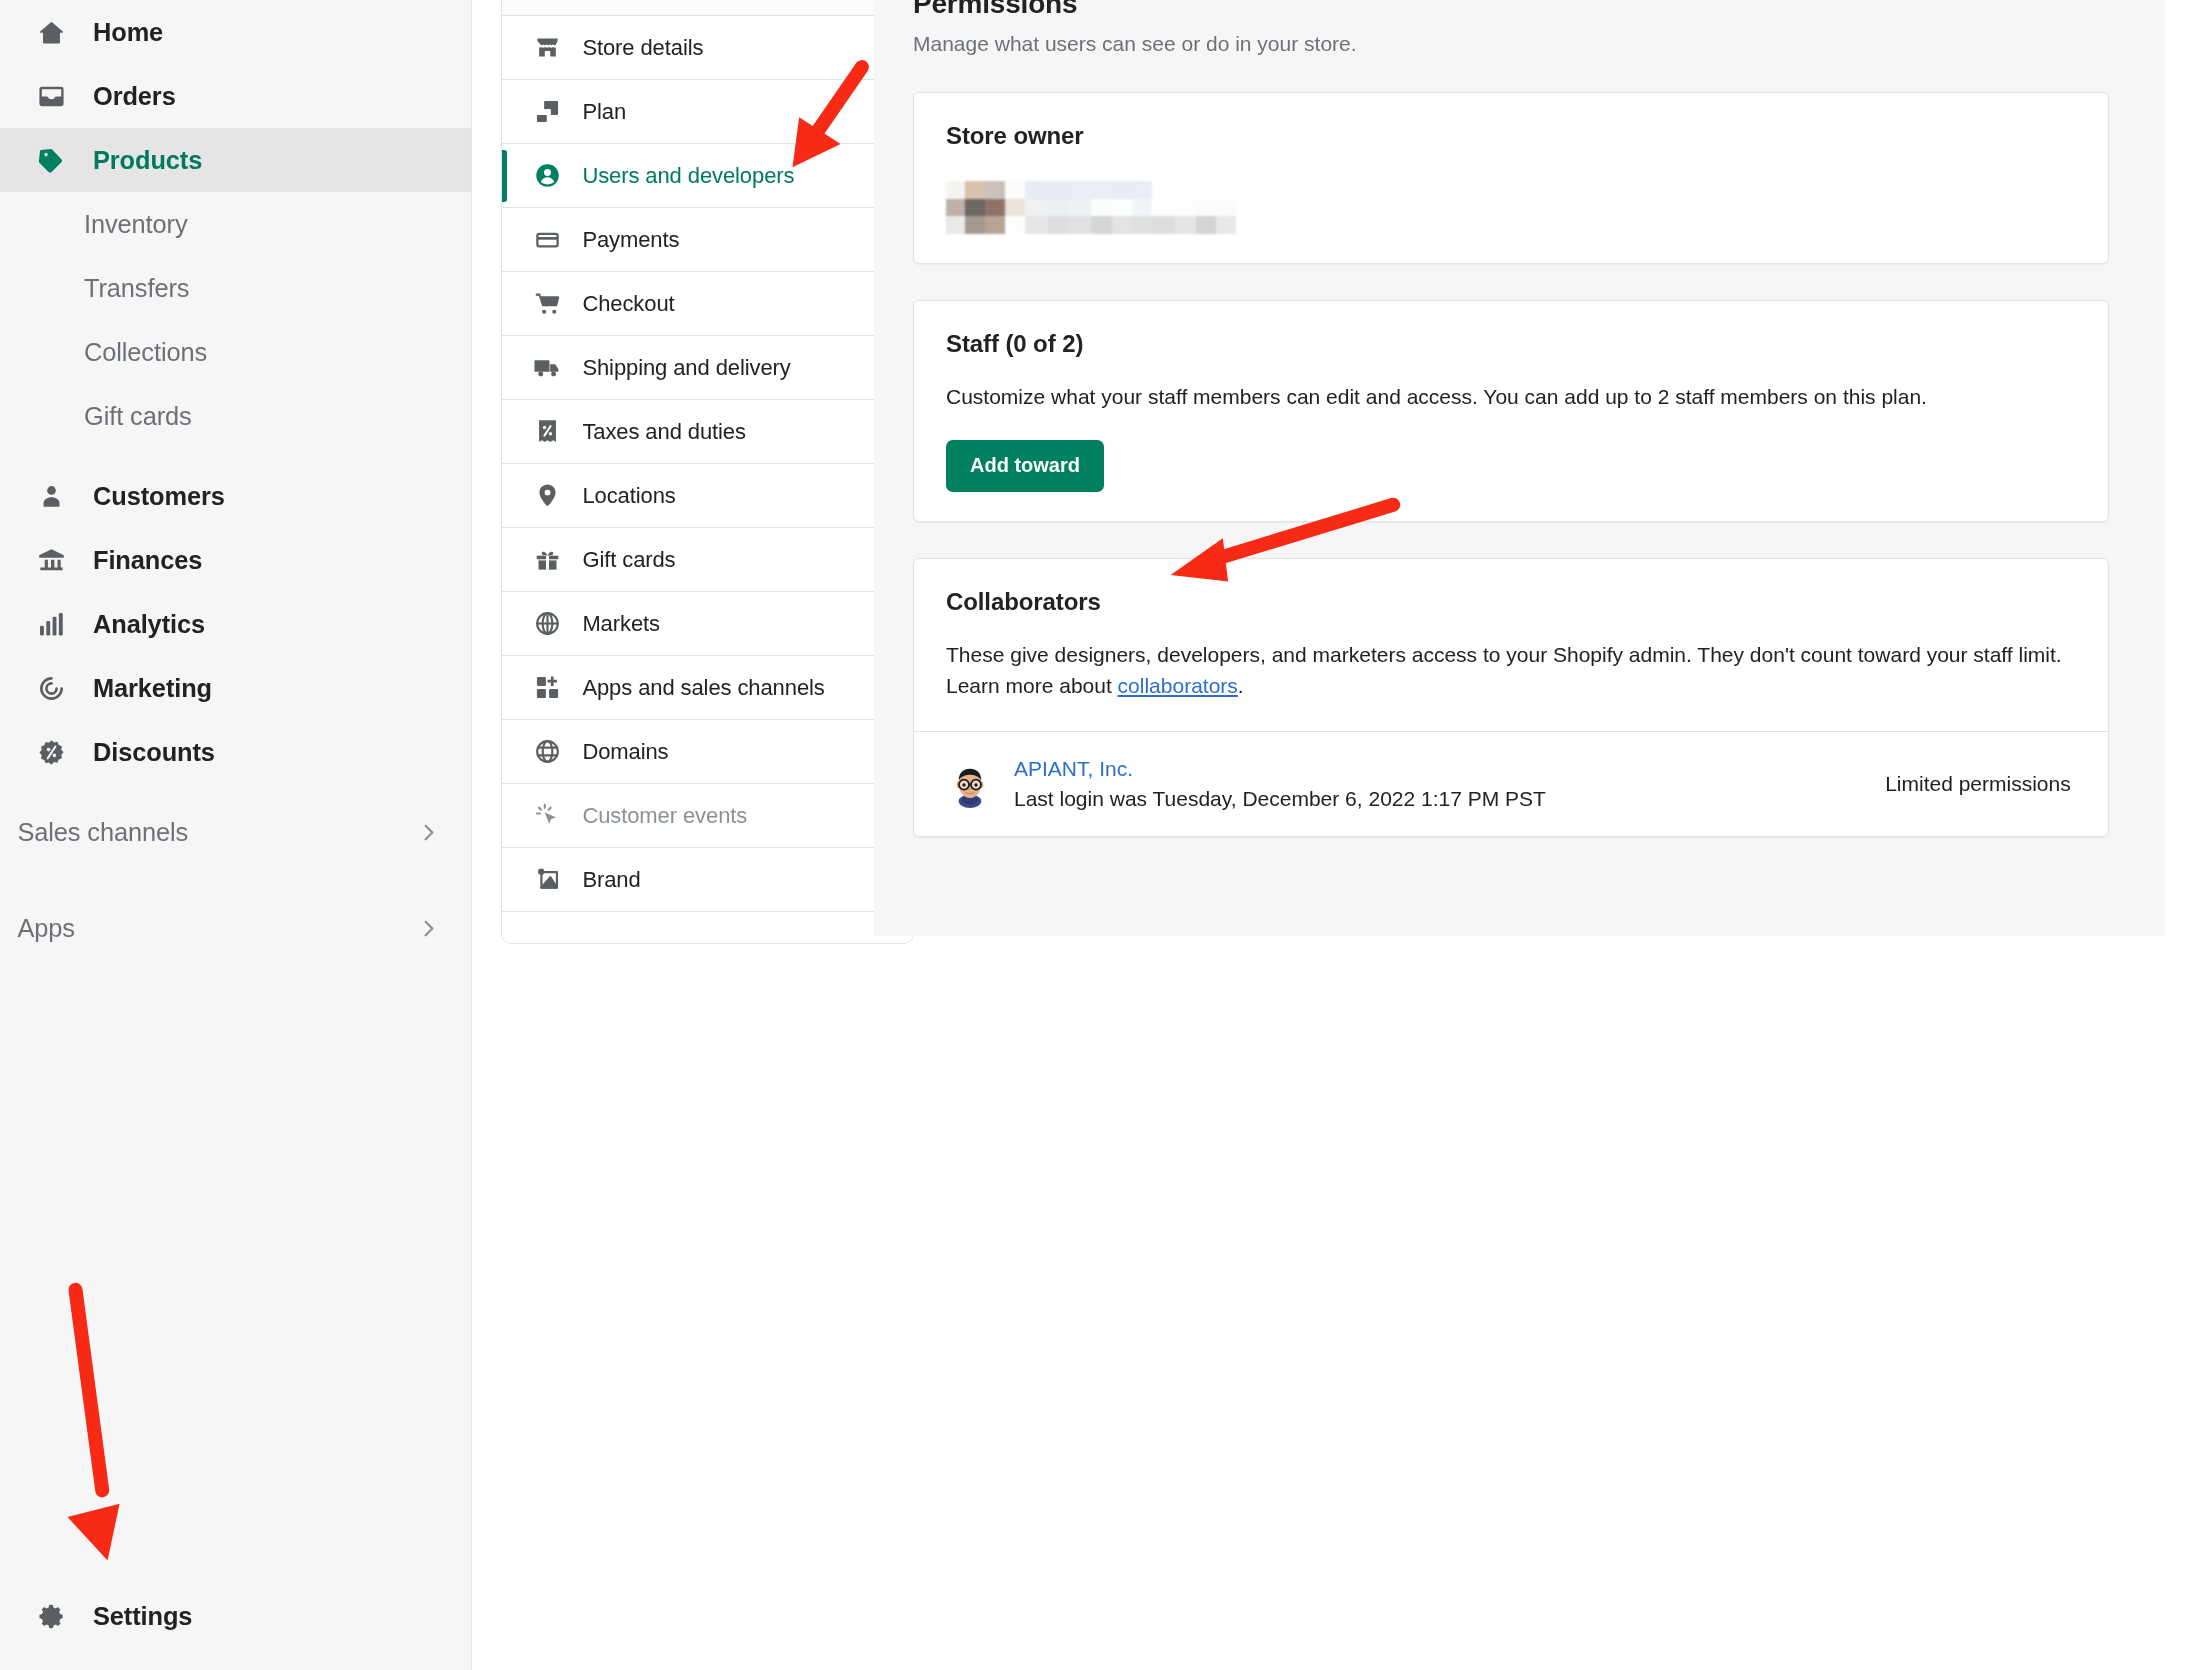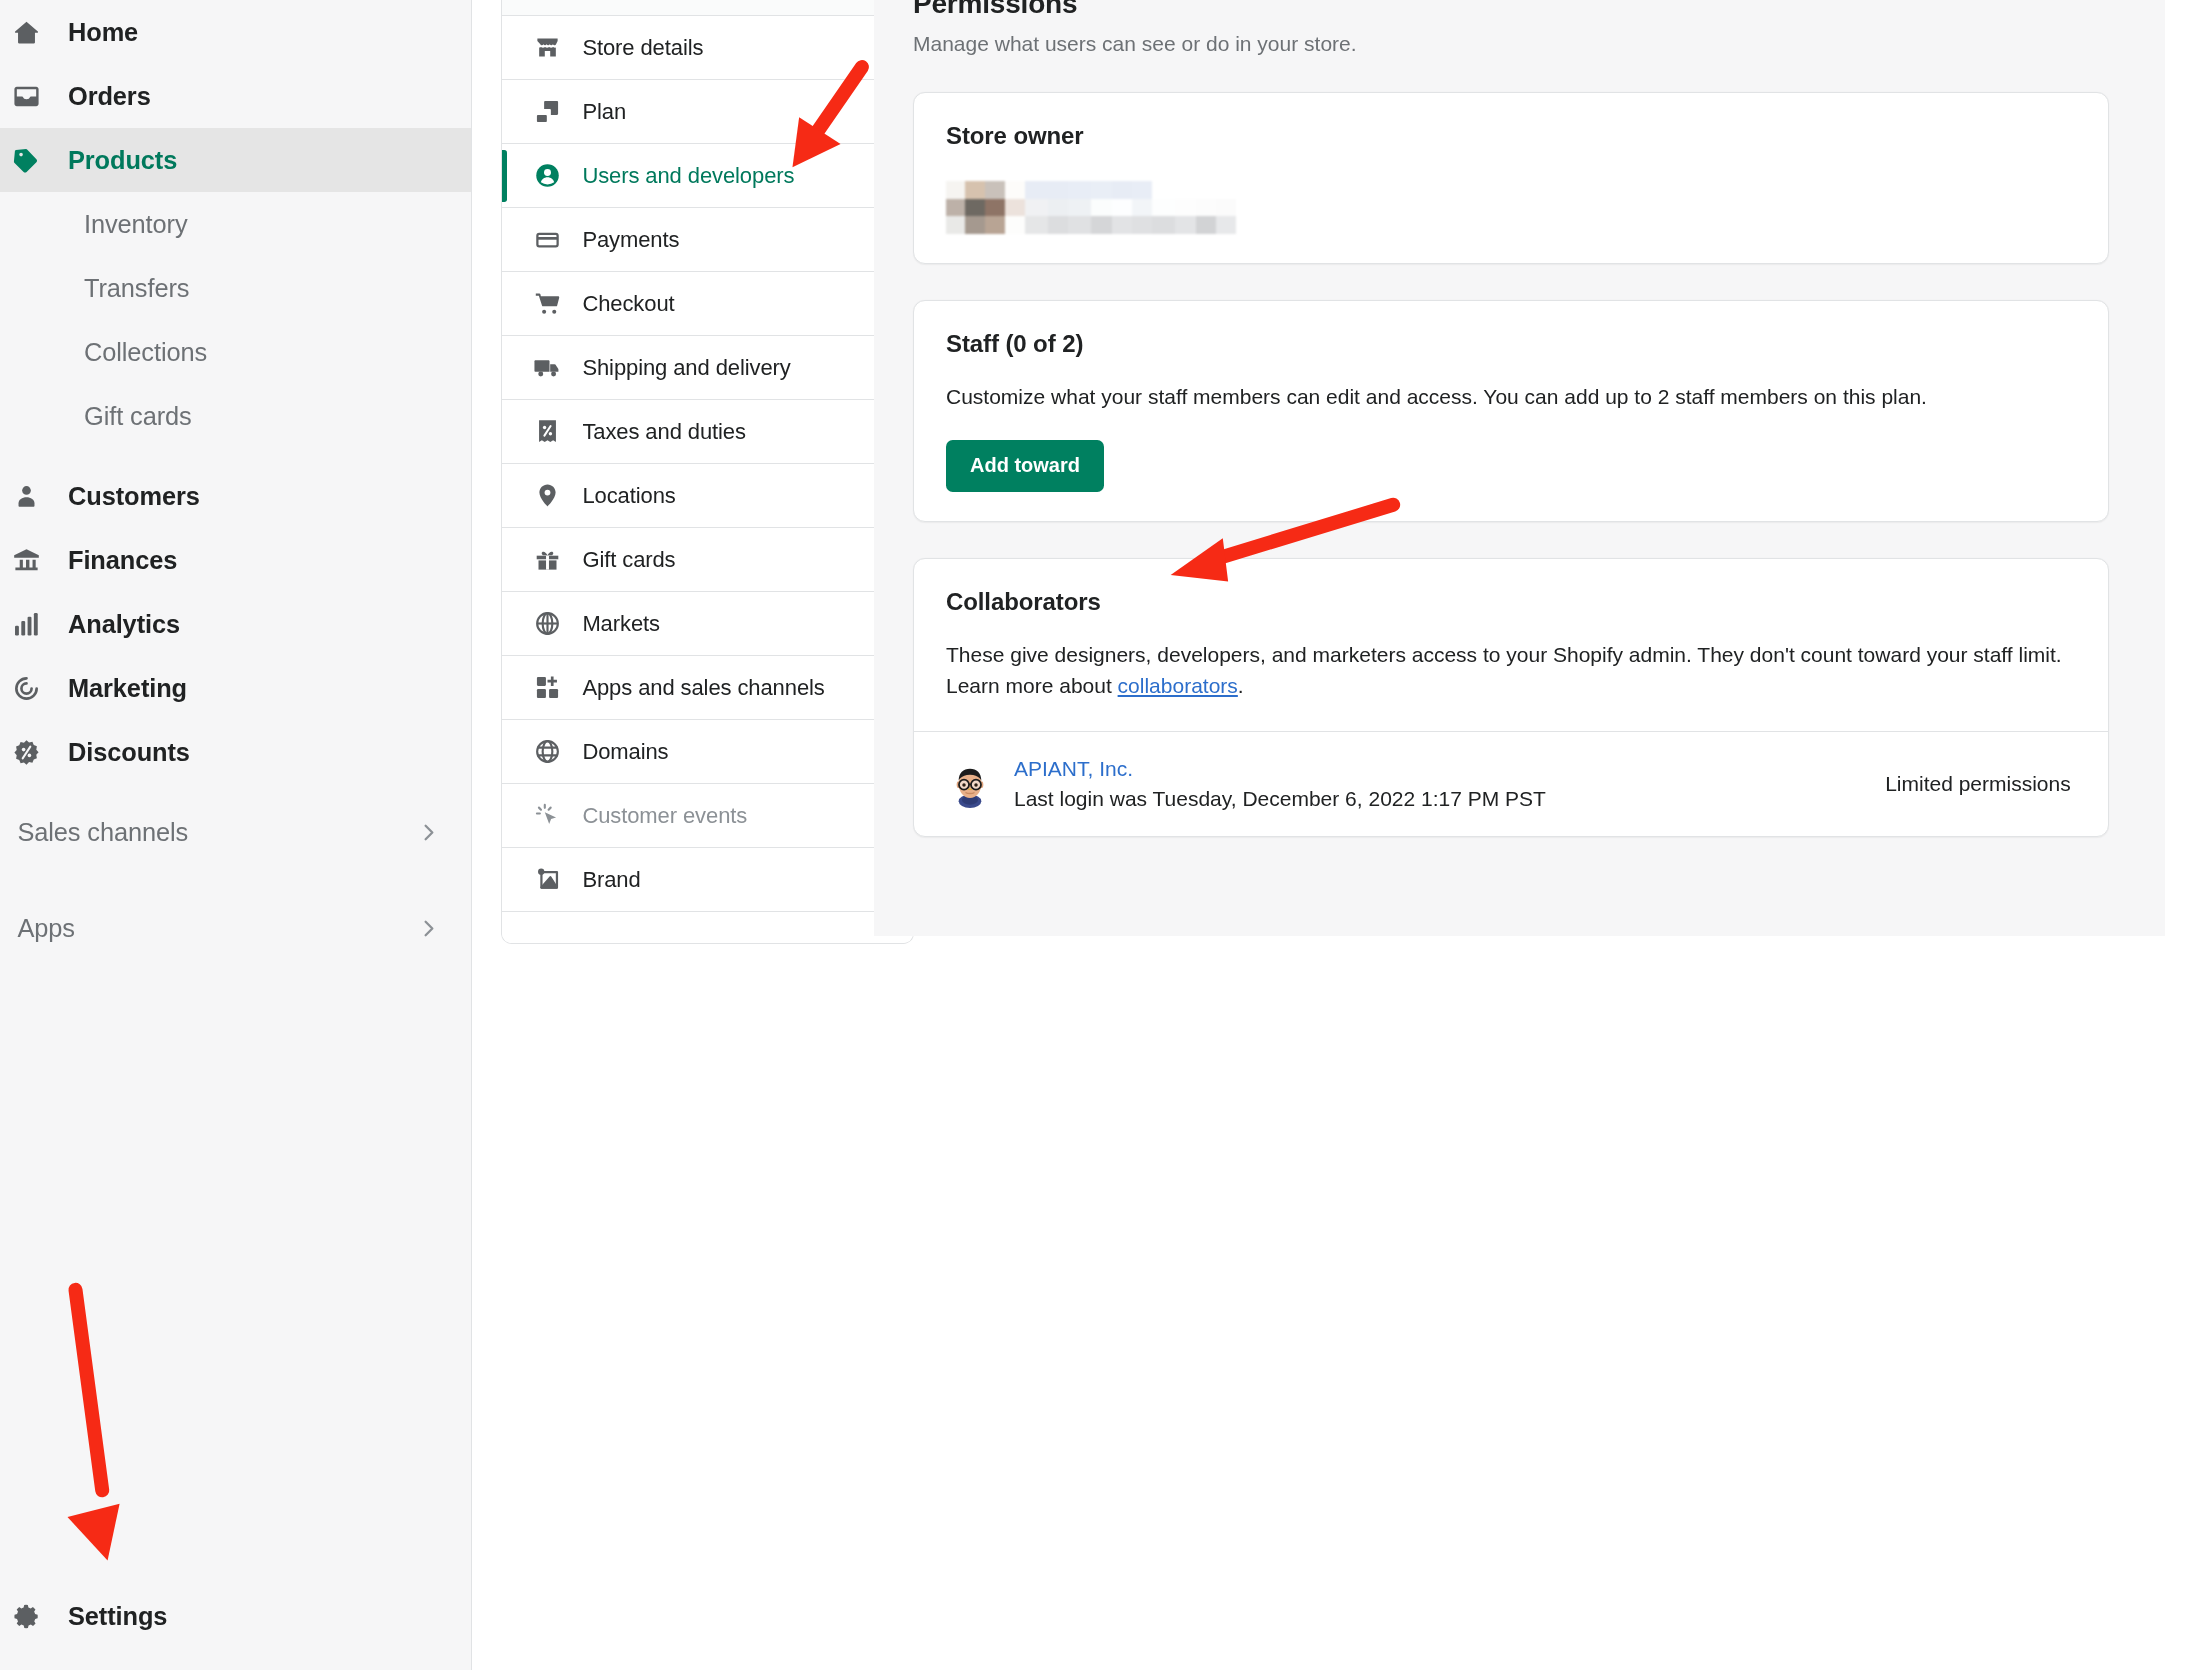--- a/index.html
+++ b/index.html
@@ -26,21 +26,21 @@
     width: 472px;
     height: 1671px;
     background: #f6f6f7;
     border-right: 1.3px solid #e1e3e5;
   }
 
   .nav-item {
     display: flex;
     align-items: center;
     height: 64px;
-    padding-left: 9px;
+    padding-left: 34px;
     cursor: pointer;
   }
   .nav-item .nav-icon {
     width: 35px;
     height: 35px;
     display: flex;
     align-items: center;
     justify-content: center;
     flex: 0 0 35px;
     margin-right: 24px;
@@ -173,21 +173,21 @@
   }
   #page-subtitle {
     font-size: 21px;
     color: #6d7175;
     margin-top: 12px;
   }
 
   .card {
     background: #ffffff;
     border: 0.7px solid #e1e3e5;
-    border-radius: 12px;
+    border-radius: 6px;
     box-shadow: 0 0.7px 1.3px rgba(0,0,0,0.05);
     margin-top: 36px;
   }
   .card-pad { padding: 29px 32px; }
 
   .card-title {
     font-size: 24px;
     font-weight: bold;
     color: #202223;
     letter-spacing: -0.1px;

